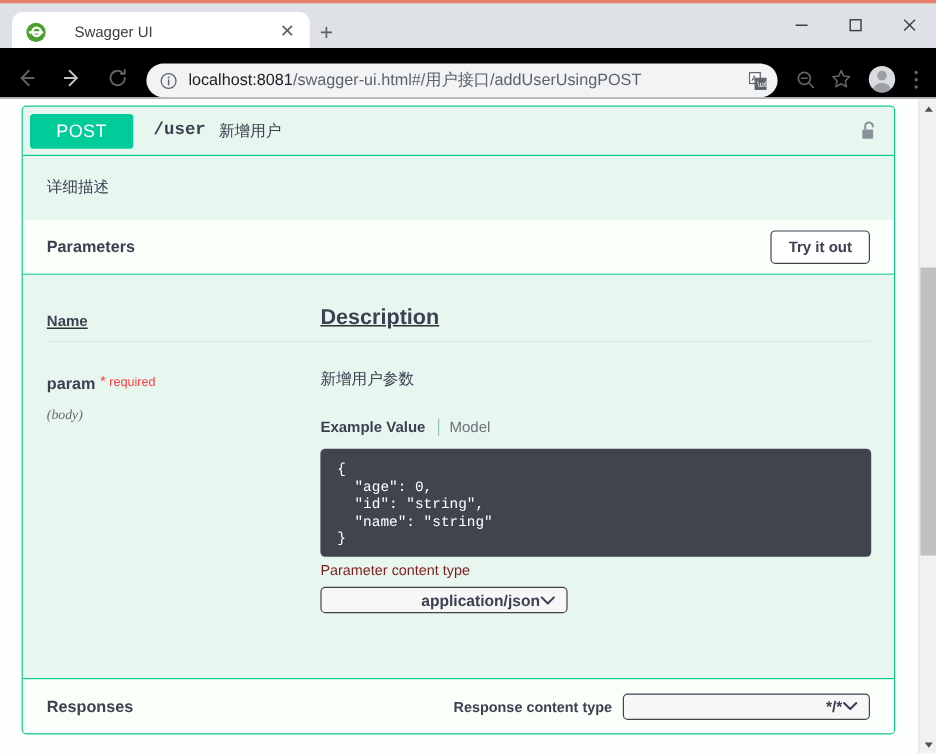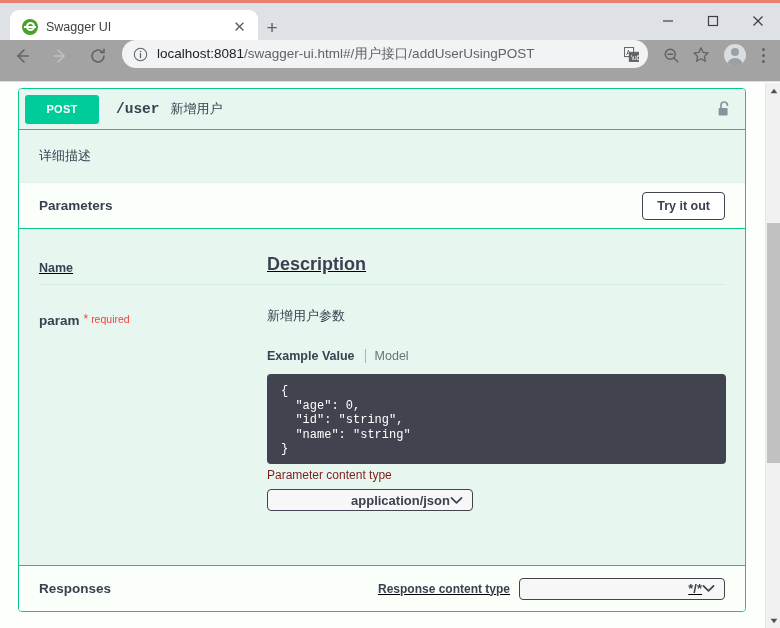--- a/index.html
+++ b/index.html
@@ -36,21 +36,21 @@
   }
   .tab-favicon .fav-inner {
     position: absolute; left: 3.5px; top: 3.5px; width: 9px; height: 9px;
     border-radius: 50%; border: 2px solid #ffffff;
   }
   .tab-favicon .fav-bar {
     position: absolute; left: 2px; top: 7px; width: 12px; height: 2px;
     background: #ffffff;
   }
   .tab-title {
-    margin-left: 8px; font-size: 12.5px; color: #3c4043;
+    margin-left: 24px; font-size: 12.5px; color: #3c4043;
     white-space: nowrap; overflow: hidden; text-overflow: ellipsis;
     max-width: 160px;
   }
   .tab-close {
     position: absolute; right: 10px; top: 8px; width: 17px; height: 17px;
     display: flex; align-items: center; justify-content: center;
     color: #5f6368; font-size: 15px; line-height: 1;
     border-radius: 50%;
   }
   .newtab {
@@ -64,22 +64,22 @@
   }
   .wincontrol {
     width: 45px; height: 30px;
     display: flex; align-items: center; justify-content: center;
     color: #3c4043;
   }
 
   
   .toolbar {
     position: absolute; left: 0; top: 40px; width: 780px; height: 42px;
-    background: #a3a3a3;
-    display: flex; align-items: flex-start;
+    background: #000000;
+    display: flex; align-items: flex-end;
     border-bottom: 1px solid #dadce0;
   }
   .nav-btn {
     width: 32px; height: 32px; margin-left: 6px;
     display: flex; align-items: center; justify-content: center;
     color: #5f6368; flex: 0 0 auto;
   }
   .nav-btn.disabled { color: #bdc1c6; }
   .omnibox {
     flex: 1 1 auto; height: 28px; margin: 0 8px 0 8px;
@@ -147,23 +147,23 @@
     border-radius: 4px;
     background: #ecfaf5;
     overflow: hidden;
   }
   .opblock-summary {
     height: 41px; background: #e8f6f0;
     display: flex; align-items: center; padding: 0 10px 0 6px;
     border-bottom: 1px solid #0ac98d;
   }
   .method-badge {
-    width: 74px; height: 29px; background: #00cc99;
+    width: 86px; height: 29px; background: #00cc99;
     border-radius: 3px; color: #ffffff;
-    font-size: 11px; font-weight: bold; letter-spacing: 0.3px;
+    font-size: 15px; font-weight: normal; letter-spacing: 0.3px;
     display: flex; align-items: center; justify-content: center;
     flex: 0 0 auto;
   }
   .op-path {
     margin-left: 17px; font-family: "Liberation Mono", monospace;
     font-size: 14.5px; color: #3b4151; font-weight: bold;
   }
   .op-summary {
     margin-left: 11px; font-size: 13px; color: #3b4151;
   }
@@ -268,21 +268,21 @@
 
   .params-spacer { height: 54px; }
 
   .responses-head {
     height: 46px; background: #fbfff9;
     border-top: 1px solid #0ac98d;
     display: flex; align-items: center;
     padding: 0 20px;
   }
   .resp-ct-wrap {
-    margin-left: auto; display: flex; align-items: center; gap: 9px; text-decoration: underline;
+    margin-left: auto; display: flex; align-items: center; gap: 9px;
   }
   .resp-ct-label { font-size: 12px; font-weight: bold; color: #3b4151; }
   .select-box.wide { width: 206px; margin-top: 0; }
 
   
   .scrollbar {
     position: absolute; right: 0; top: 83px; width: 15px; height: 545px;
     background: #f1f1f1; border-left: 1px solid #e6e6e6;
   }
   .sb-arrow {
@@ -424,20 +424,21 @@
         <div class="ptable-head">
           <div class="th-name">Name</div>
           <div class="th-desc">Description</div>
         </div>
 
         <div class="prow">
           <div class="pcell-name">
             <div class="pname-line">
               <span class="pname">param</span><span class="preq"><span class="star">*</span> <span>required</span></span>
             </div>
+            <div class="ptype">(body)</div>
           </div>
 
           <div class="pcell-desc">
             <div class="pdesc-text">新增用户参数</div>
 
             <div class="ex-tabs">
               <div class="ex-tab">Example Value</div>
               <div class="ex-tab inactive">Model</div>
             </div>
 

